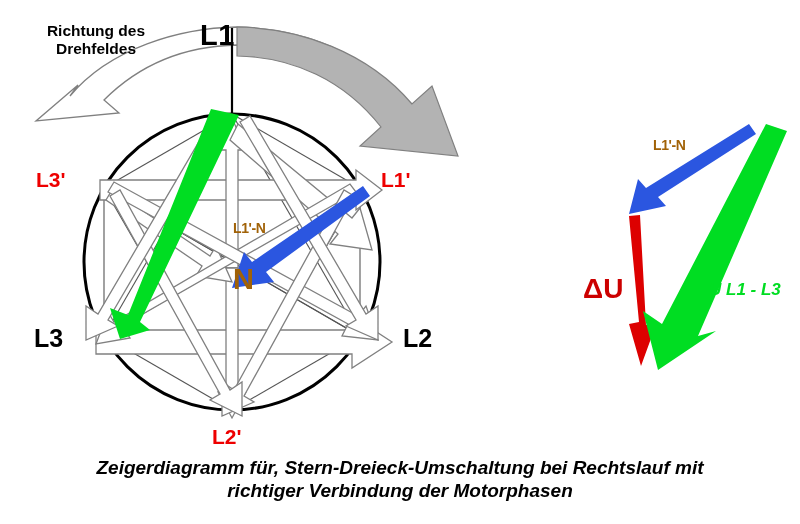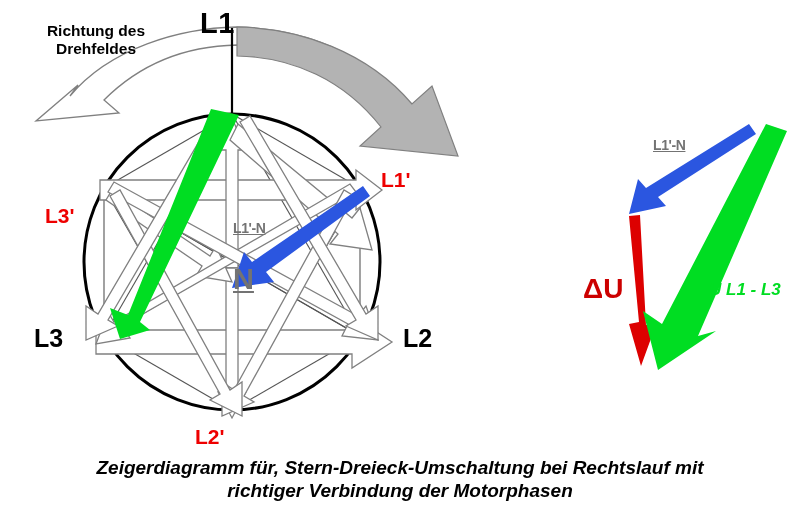--- a/index.html
+++ b/index.html
@@ -25,30 +25,30 @@
   .caption{
     left:0;top:456px;width:800px;
     font-size:19px;font-weight:bold;color:#000;text-align:center;
     line-height:1.22;
     font-style:italic;
   }
 
   .lbl{font-weight:bold;}
   .lbl-black{color:#000000;}
   .lbl-red{color:#ee0000;}
-  .lbl-blue{color:#737373;text-decoration:underline;}
+  .lbl-blue{color:#a16207;}
   .lbl-green{color:#00dd22;font-style:italic;}
   .lbl-darkred{color:#cc0000;}
 
-  .l1{left:200px;top:6px;font-size:29px;letter-spacing:0.5px;}
+  .l1{left:200px;top:18px;font-size:29px;letter-spacing:0.5px;}
   .l1p{left:381px;top:168px;font-size:21px;}
-  .l3p{left:45px;top:168px;font-size:21px;margin-top:36px;}
+  .l3p{left:36px;top:168px;font-size:21px;}
   .l2{left:403px;top:324px;font-size:25px;}
   .l3{left:34px;top:324px;font-size:25px;}
-  .l2p{left:195px;top:425px;font-size:21px;}
+  .l2p{left:212px;top:425px;font-size:21px;}
   .nlbl{left:233px;top:262px;font-size:29px;}
   .l1n-main{left:233px;top:220px;font-size:14px;letter-spacing:-0.4px;}
 
   .l1n-right{left:653px;top:137px;font-size:14px;letter-spacing:-0.4px;}
   .du{left:583px;top:272px;font-size:28px;}
   .ul1l3{left:709px;top:280px;font-size:17px;}
 </style>
 </head>
 <body>
 

